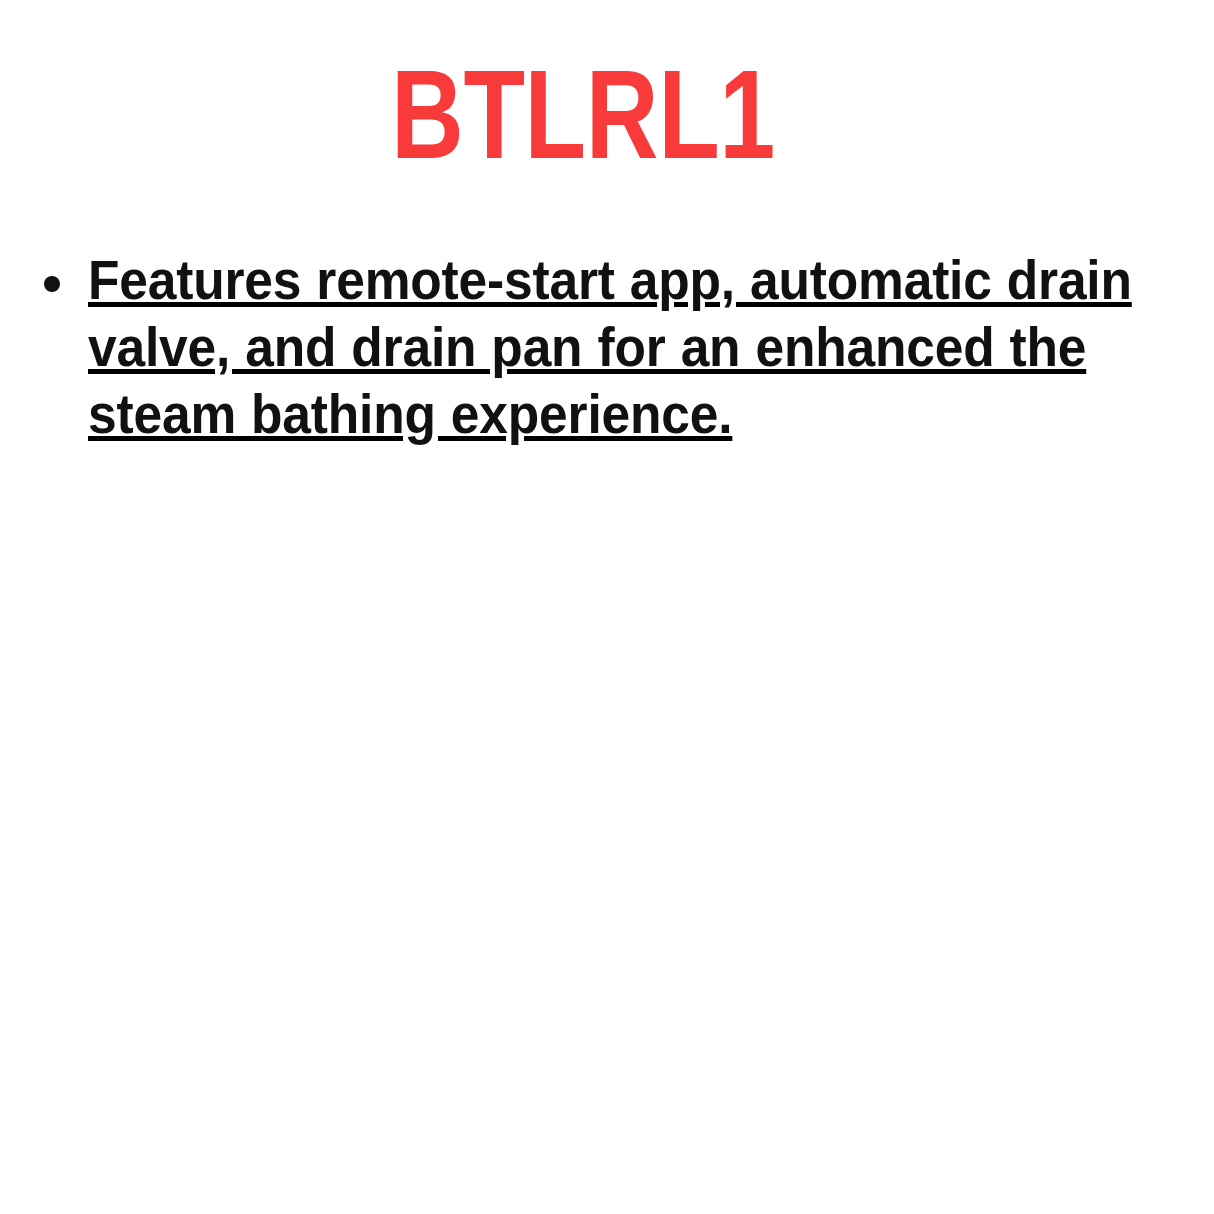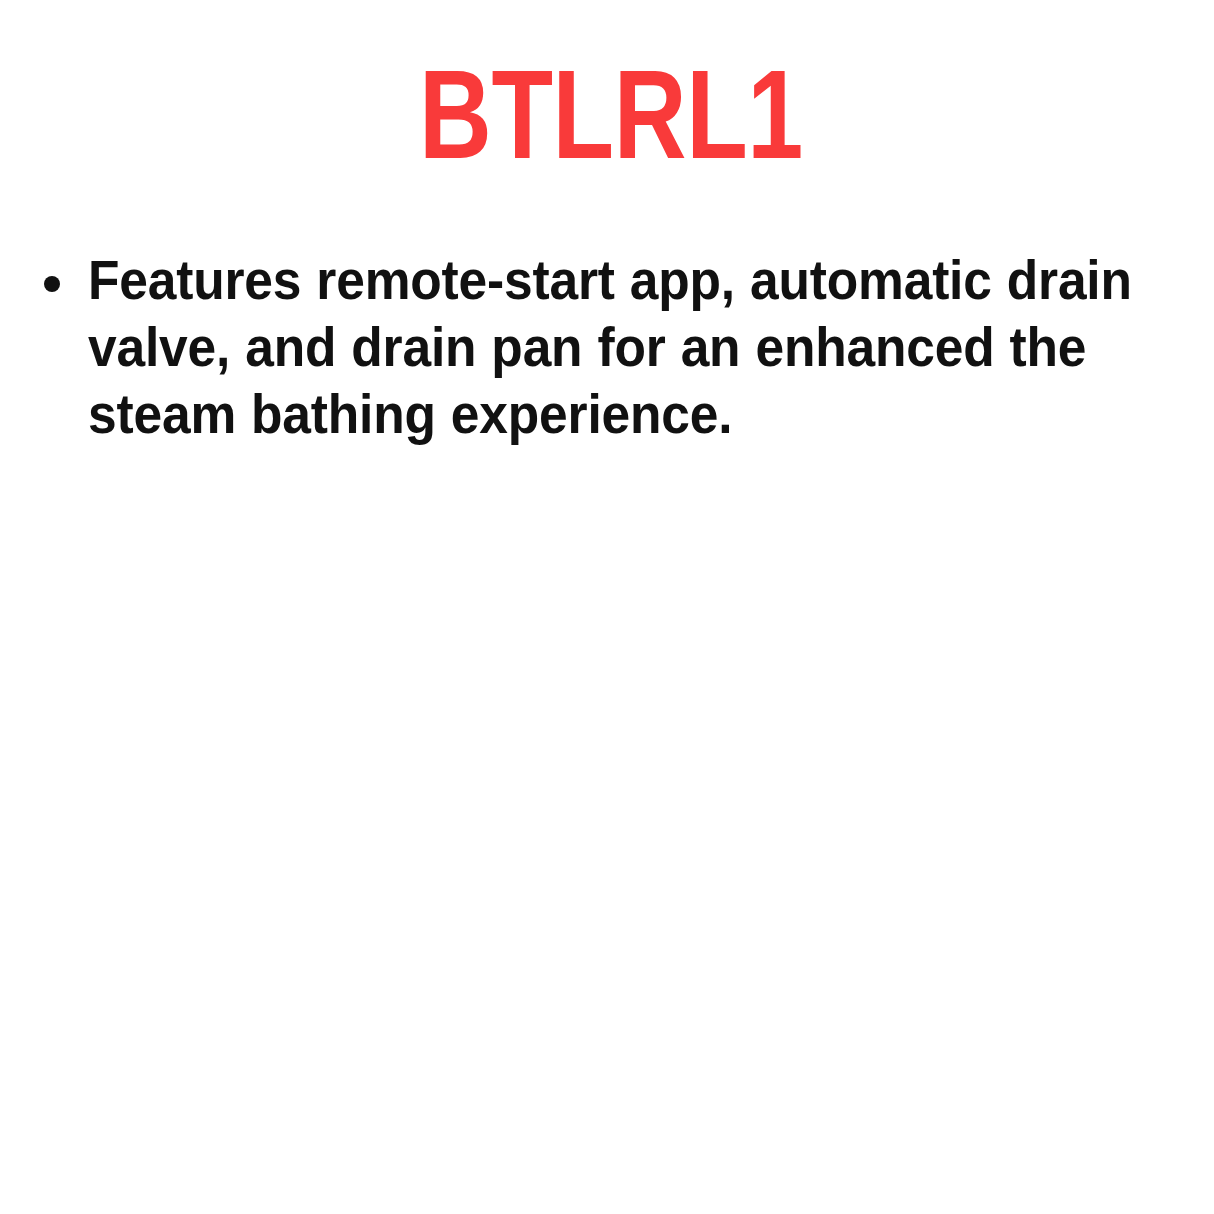--- a/index.html
+++ b/index.html
@@ -19,21 +19,20 @@
     -webkit-font-smoothing: antialiased;
   }
 
   
   .title-block {
     position: absolute;
     left: 0;
     top: 52px;
     width: 1166px;
     text-align: center;
-    padding-left: 28px;
   }
 
   .product-title {
     display: inline-block;
     margin: 0;
     font-family: "Liberation Sans Narrow", "Liberation Sans", "DejaVu Sans Condensed", "DejaVu Sans", sans-serif;
     font-weight: 700;
     font-size: 126px;
     line-height: 1.0;
     letter-spacing: -0.5px;
@@ -42,20 +41,21 @@
     transform: scaleX(0.80);
     transform-origin: center top;
   }
 
   
   .features-block {
     position: absolute;
     left: 0;
     top: 246px;
     width: 1214px;
+    text-decoration: underline;
   }
 
   ul.feature-list {
     list-style: none;
     margin: 0;
     padding: 0;
   }
 
   li.feature-item {
     position: relative;

